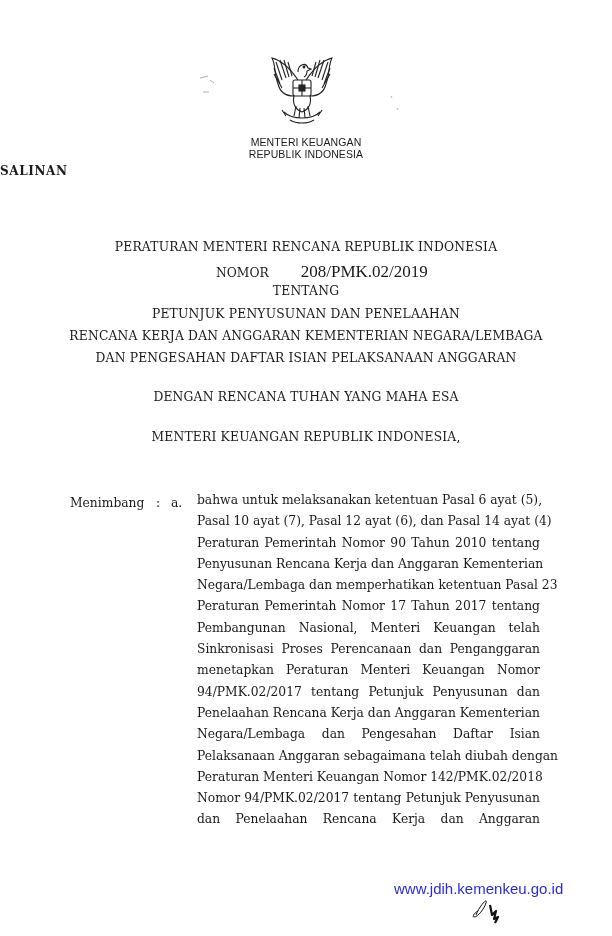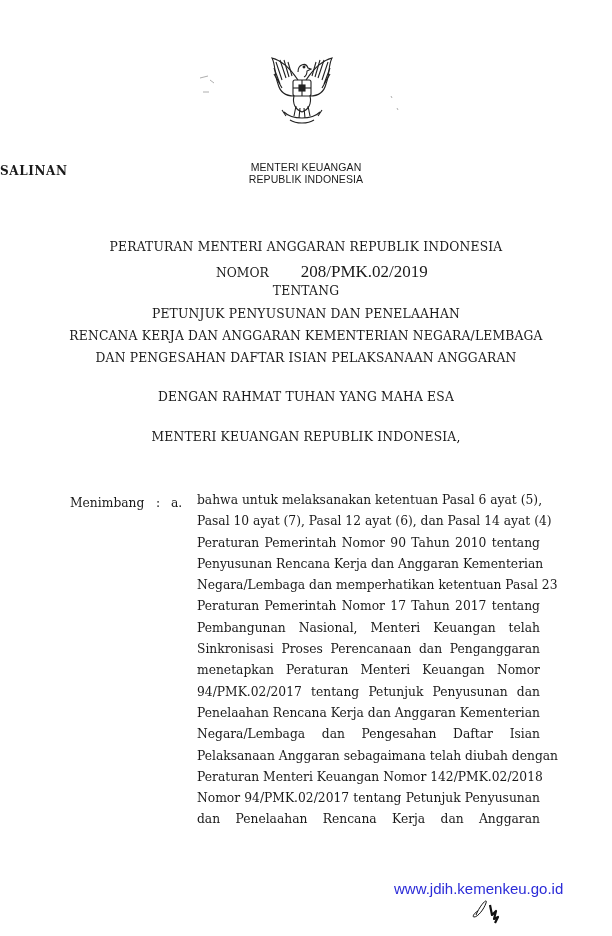--- a/index.html
+++ b/index.html
@@ -1,21 +1,21 @@
 <!DOCTYPE html>
 <html><head>
   <meta charset="utf-8">
   <style>
     html, body { margin: 0; padding: 0; background: #ffffff; }
     body { width: 612px; height: 936px; position: relative; overflow: hidden; color: #1a1a1a; }
     .serif { font-family: "DejaVu Serif", "Liberation Serif", serif; }
     .sans { font-family: "Liberation Sans", "DejaVu Sans", sans-serif; }
 
     .emblem { position: absolute; left: 262px; top: 50px; width: 80px; height: 80px; }
-    .ministry { position: absolute; left: 0; width: 612px; top: 136px; text-align: center; font-size: 10.5px; line-height: 12px; letter-spacing: 0.1px; margin-top: 25px; }
+    .ministry { position: absolute; left: 0; width: 612px; top: 136px; text-align: center; font-size: 10.5px; line-height: 12px; letter-spacing: 0.1px; }
     .ministry div { position: relative; left: 0; }
     .salinan { position: absolute; left: 0; width: 612px; top: 164px; text-align: left; font-size: 12px; font-weight: bold; letter-spacing: 0.6px; }
 
     .center-line { position: absolute; left: 0; width: 612px; text-align: center; font-size: 12.3px; letter-spacing: 0.2px; white-space: nowrap; }
     .nomor-row { position: absolute; top: 262px; left: 216px; font-size: 12.3px; white-space: nowrap; }
     .nomor-row .val { font-family: Liberation Serif, serif; font-size: 17px; margin-left: 32px; }
 
     .label-col { position: absolute; left: 70px; top: 496px; font-size: 12.3px; white-space: nowrap; }
     .colon { position: absolute; left: 156px; top: 496px; font-size: 12.3px; }
     .item-letter { position: absolute; left: 171px; top: 496px; font-size: 12.3px; }
@@ -54,29 +54,29 @@
     <path d="M28 70 C34 74, 46 74, 52 70"></path>
   </g>
 </svg>
 
 <div class="ministry sans">
   <div>MENTERI KEUANGAN</div>
   <div>REPUBLIK INDONESIA</div>
 </div>
 <div class="salinan serif">SALINAN</div>
 
-<div class="center-line serif" style="top:240px;">PERATURAN MENTERI ANGGARAN REPUBLIK INDONESIA</div>
+<div class="center-line serif" style="top:240px;">PERATURAN MENTERI RENCANA REPUBLIK INDONESIA</div>
 <div class="nomor-row serif">
   <span>NOMOR</span><span class="val">208/PMK.02/2019</span>
 </div>
 <div class="center-line serif" style="top:284px;">TENTANG</div>
 <div class="center-line serif" style="top:307px;">PETUNJUK PENYUSUNAN DAN PENELAAHAN</div>
 <div class="center-line serif" style="top:329px;">RENCANA KERJA DAN ANGGARAN KEMENTERIAN NEGARA/LEMBAGA</div>
 <div class="center-line serif" style="top:351px;">DAN PENGESAHAN DAFTAR ISIAN PELAKSANAAN ANGGARAN</div>
-<div class="center-line serif" style="top:390px;">DENGAN RAHMAT TUHAN YANG MAHA ESA</div>
+<div class="center-line serif" style="top:390px;">DENGAN RENCANA TUHAN YANG MAHA ESA</div>
 <div class="center-line serif" style="top:430px;">MENTERI KEUANGAN REPUBLIK INDONESIA,</div>
 
 <div class="label-col serif">Menimbang</div>
 <div class="colon serif">:</div>
 <div class="item-letter serif">a.</div>
 
 <div class="body-para serif">
   <span class="ln">bahwa untuk melaksanakan ketentuan Pasal 6 ayat (5),</span>
   <span class="ln">Pasal 10 ayat (7), Pasal 12 ayat (6), dan Pasal 14 ayat (4)</span>
   <span class="ln">Peraturan Pemerintah Nomor 90 Tahun 2010 tentang</span>

